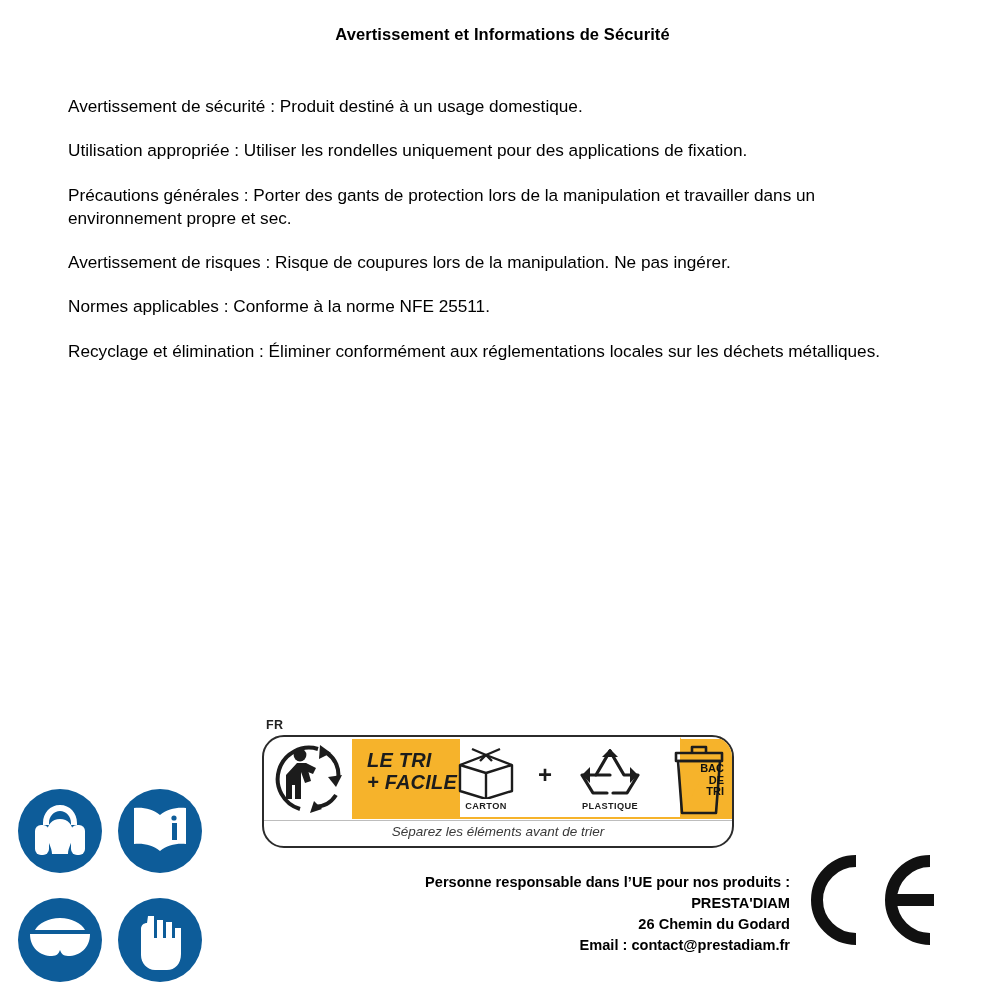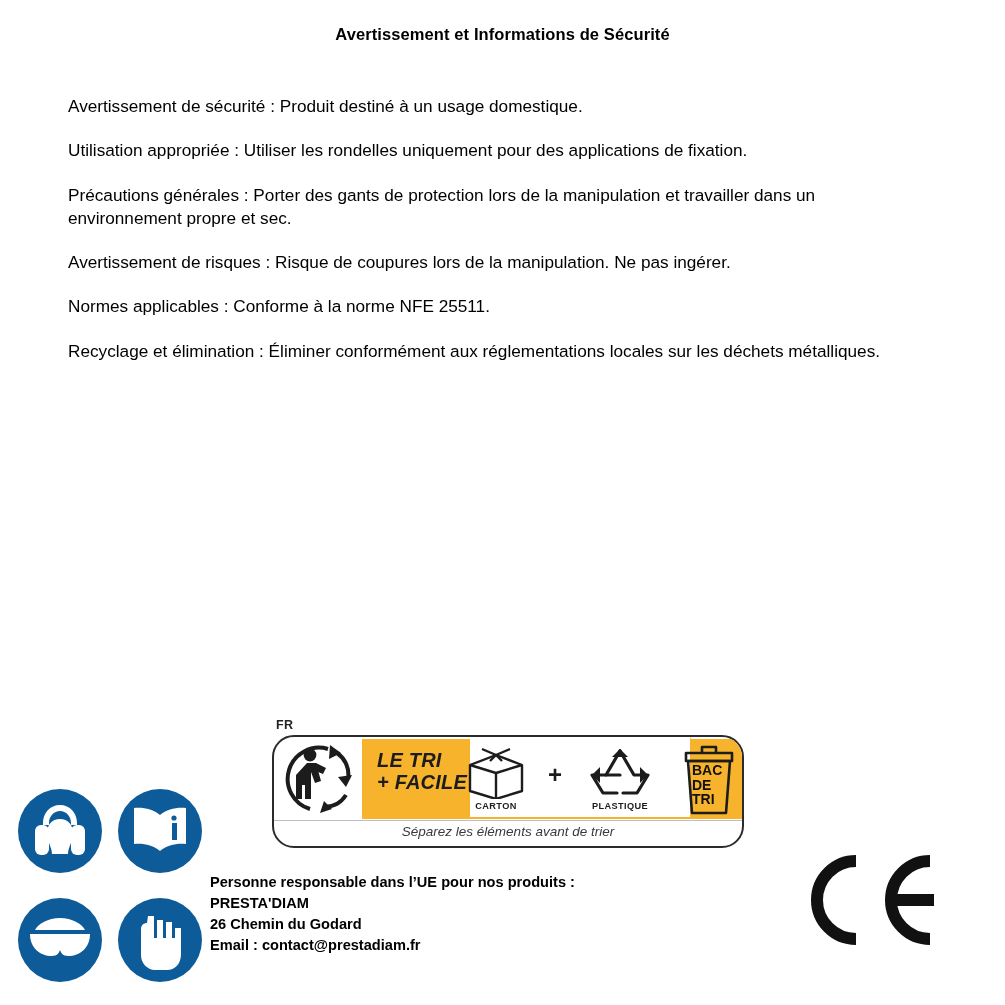--- a/index.html
+++ b/index.html
@@ -47,21 +47,20 @@
   }
   .para:last-child { margin-bottom: 0; }
 
   
   .triman {
     position: absolute;
     left: 262px;
     top: 718px;
     width: 472px;
     height: 130px;
-    margin-left: 10px;
   }
   .triman-fr {
     position: absolute;
     left: 4px;
     top: 0px;
     font-size: 12.5px;
     font-weight: bold;
     color: #222;
     letter-spacing: 0.4px;
   }
@@ -157,24 +156,24 @@
     left: 406px;
     top: 6px;
     width: 58px;
     height: 74px;
   }
   .bac-text {
     position: absolute;
     left: 418px;
     top: 26px;
     width: 42px;
-    font-size: 14px;
+    font-size: 11px;
     font-weight: bold;
     line-height: 1.05;
-    text-align: left;
+    text-align: right;
     color: #111;
   }
   .triman-sep {
     position: absolute;
     left: 0;
     top: 83px;
     width: 468px;
     height: 1px;
     background: #bdbdbd;
   }
@@ -210,21 +209,21 @@
     width: 140px;
     height: 90px;
   }
 
   
   .resp-block {
     position: absolute;
     left: 210px;
     top: 872px;
     width: 580px;
-    text-align: left;
+    text-align: right;
     font-size: 14.6px;
     font-weight: bold;
     line-height: 1.45;
   }
   .resp-block .line { display: block; }
 </style>
 </head>
 <body>
 
 <div class="page">

